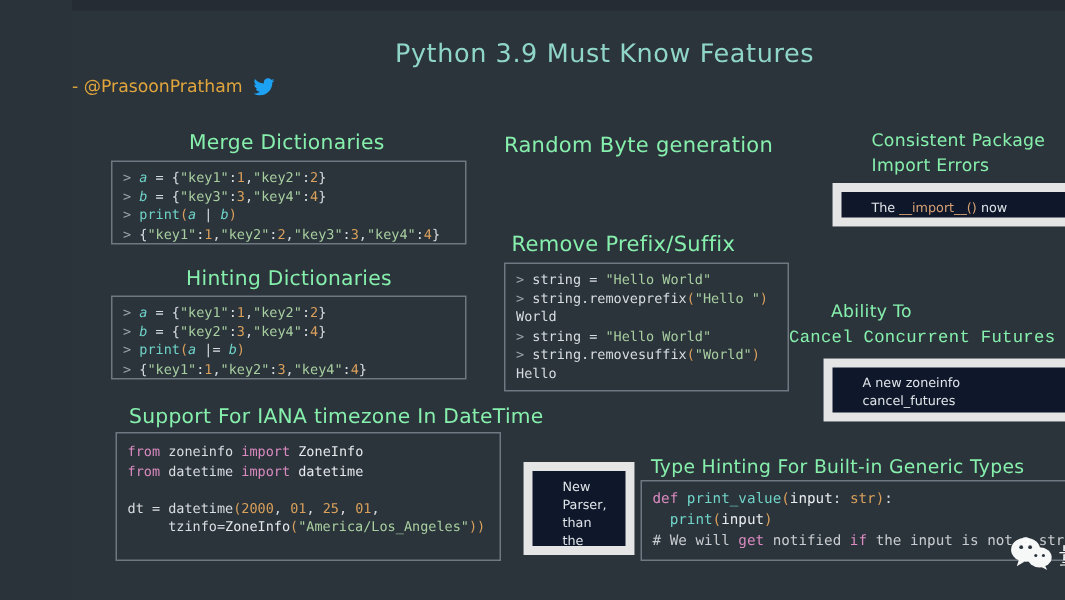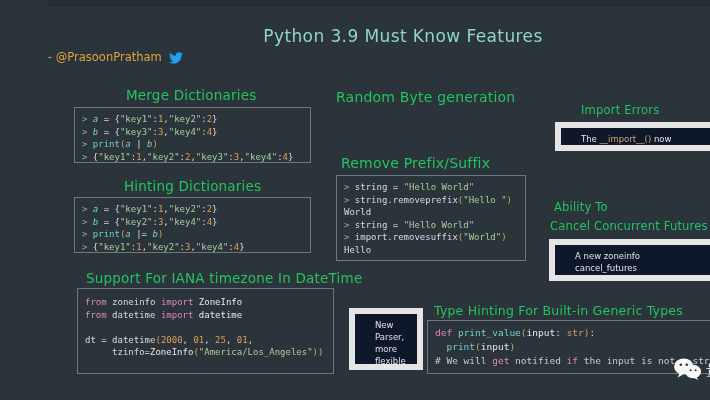--- a/index.html
+++ b/index.html
@@ -49,21 +49,21 @@
   #subtitle-wrap .dash { color: #e0a53c; }
   #twitter-bird {
     display: inline-block;
     vertical-align: -3px;
     margin-left: 4px;
   }
 
   
   .sec-title {
     position: absolute;
-    color: #22c55e;
+    color: #86efac;
     font-size: 13.5px;
     letter-spacing: .2px;
     white-space: nowrap;
     font-family: "DejaVu Sans", sans-serif;
   }
   .sec-title.small { font-size: 11.5px; }
 
   
   .codebox {
     position: absolute;
@@ -162,42 +162,42 @@
 <span class="tk-plain">dt</span> <span class="tk-op">=</span> <span class="tk-plain">datetime</span><span class="tk-paren">(</span><span class="tk-num">2000</span><span class="tk-plain">,</span> <span class="tk-num">01</span><span class="tk-plain">,</span> <span class="tk-num">25</span><span class="tk-plain">,</span> <span class="tk-num">01</span><span class="tk-plain">,</span>
      <span class="tk-plain">tzinfo=</span><span class="tk-cls">ZoneInfo</span><span class="tk-paren">(</span><span class="tk-str">"America/Los_Angeles"</span><span class="tk-paren">))</span></div>
 
   <div class="sec-title" style="left:288px; top:89px; font-size:14px;">Random Byte generation</div>
 
   <div class="sec-title" style="left:293px; top:155px; font-size:14px;">Remove Prefix/Suffix</div>
   <div class="codebox" style="left:288px; top:175px; width:190px; height:86px;"><span class="tk-prompt">&gt;</span> <span class="tk-plain">string</span> <span class="tk-op">=</span> <span class="tk-str">"Hello World"</span>
 <span class="tk-prompt">&gt;</span> <span class="tk-plain">string.removeprefix</span><span class="tk-paren">(</span><span class="tk-str">"Hello "</span><span class="tk-paren">)</span>
 <span class="tk-plain">World</span>
 <span class="tk-prompt">&gt;</span> <span class="tk-plain">string</span> <span class="tk-op">=</span> <span class="tk-str">"Hello World"</span>
-<span class="tk-prompt">&gt;</span> <span class="tk-plain">import.removesuffix</span><span class="tk-paren">(</span><span class="tk-str">"World"</span><span class="tk-paren">)</span>
+<span class="tk-prompt">&gt;</span> <span class="tk-plain">string.removesuffix</span><span class="tk-paren">(</span><span class="tk-str">"World"</span><span class="tk-paren">)</span>
 <span class="tk-plain">Hello</span></div>
 
   <div class="notebox" style="left:301px; top:308px; width:74px; height:62px;">
     <div>New Parser,</div>
-    <div> more flexible</div>
     <div>than the</div>
     <div> verious version.</div>
   </div>
 
   <div class="sec-title" style="left:386px; top:303px; font-size:12.5px;">Type Hinting For Built-in Generic Types</div>
   <div class="codebox" style="left:379px; top:320px; width:298px; height:54px; font-size:9.5px; line-height:14px;"><span class="tk-kw">def</span> <span class="tk-fn">print_value</span><span class="tk-paren">(</span><span class="tk-white">input</span><span class="tk-plain">: </span><span class="tk-type">str</span><span class="tk-paren">)</span><span class="tk-plain">:</span>
   <span class="tk-fn">print</span><span class="tk-paren">(</span><span class="tk-white">input</span><span class="tk-paren">)</span>
 <span class="tk-cmt"># We will </span><span class="tk-pink">get</span><span class="tk-cmt"> notified </span><span class="tk-pink">if</span><span class="tk-cmt"> the input is not a string.</span></div>
 
+  <div class="sec-title small" style="left:533px; top:86px;">Consistent Package</div>
   <div class="sec-title small" style="left:533px; top:103px;">Import Errors</div>
   <div class="notebox" style="left:507px; top:122px; width:161px; height:29px;">
     <div><span>The </span><span class="tk-mono-or">__import__()</span><span> now raises</span></div>
   </div>
 
   <div class="sec-title small" style="left:506px; top:200px;">Ability To</div>
-  <div class="sec-title small" style="left:502px; top:219px;">Cancel Concurrent Futures</div>
+  <div class="sec-title small" style="left:478px; top:219px;font-family:Liberation Mono, monospace;">Cancel Concurrent Futures</div>
   <div class="notebox" style="left:501px; top:239px; width:173px; height:42px;">
     <div>A new zoneinfo cancel_futures</div>
     <div>has been added to the</div>
     <div>concurrent.futures.Executor.shutdown().</div>
   </div>
 
   <div id="watermark">
     <span>
       <svg width="30" height="22" viewBox="0 0 34 26">
         <ellipse cx="12" cy="10" rx="11.5" ry="9.5" fill="#ffffff"></ellipse>

